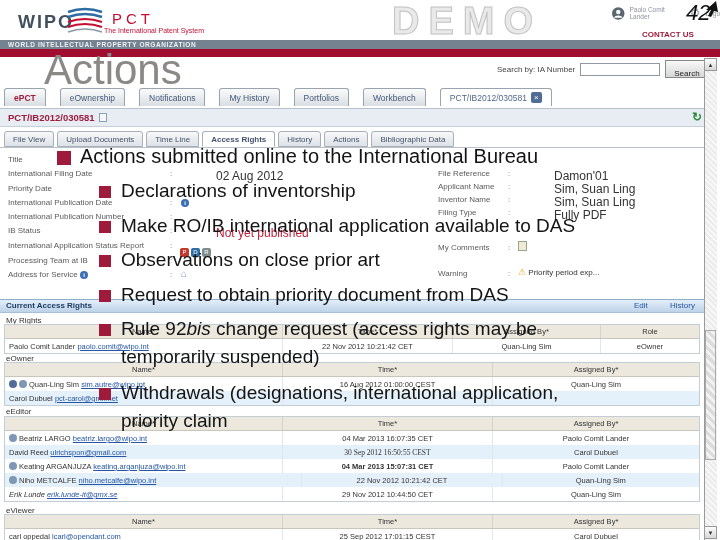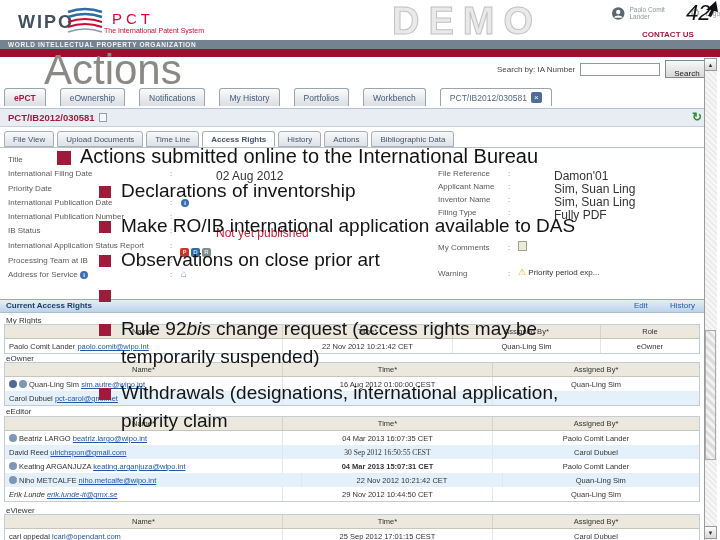--- a/index.html
+++ b/index.html
@@ -318,20 +318,21 @@
   <span class="sq sq2" style="left:99px; top:186px;"></span>
   <div class="bline b2" style="left:121px; top:180px;">Declarations of inventorship</div>
 
   <span class="sq sq2" style="left:99px; top:221px;"></span>
   <div class="bline b2" style="left:121px; top:215px;">Make RO/IB international application available to DAS</div>
 
   <span class="sq sq2" style="left:99px; top:255px;"></span>
   <div class="bline b2" style="left:121px; top:249px;">Observations on close prior art</div>
 
   <span class="sq sq2" style="left:99px; top:290px;"></span>
+  <div class="bline b2" style="left:121px; top:284px;">Request to obtain priority document from DAS</div>
 
   <span class="sq sq2" style="left:99px; top:324px;"></span>
   <div class="bline b2" style="left:121px; top:318px;"><span>Rule 92</span><span class="it">bis</span><span> change request (access rights may be</span></div>
   <div class="bline b2" style="left:121px; top:346px;">temporarily suspended)</div>
 
   <span class="sq sq2" style="left:99px; top:388px;"></span>
   <div class="bline b2" style="left:121px; top:410px;">priority claim</div>
   <div class="bline b2" style="left:121px; top:382px;">Withdrawals (designations, international application,</div>
 
 </div>

